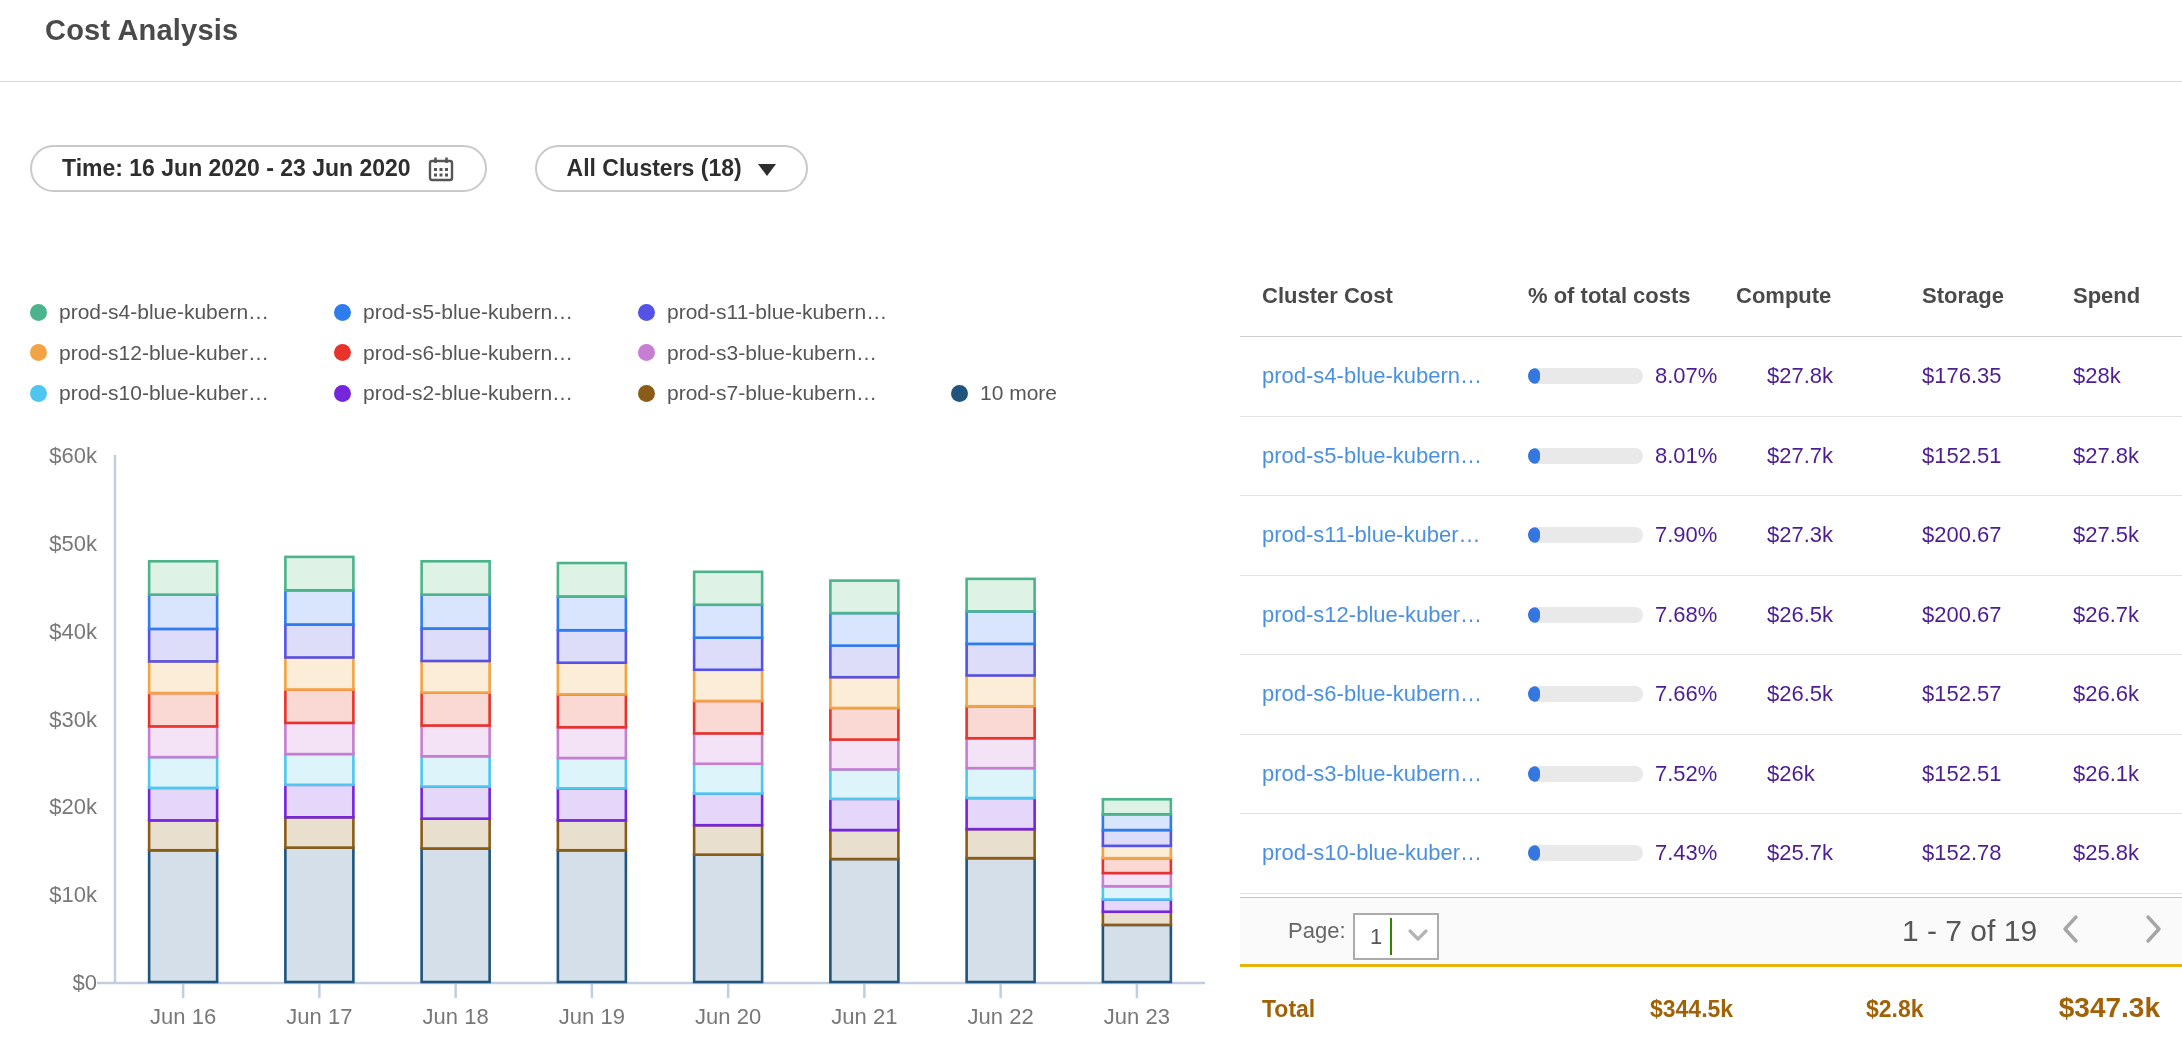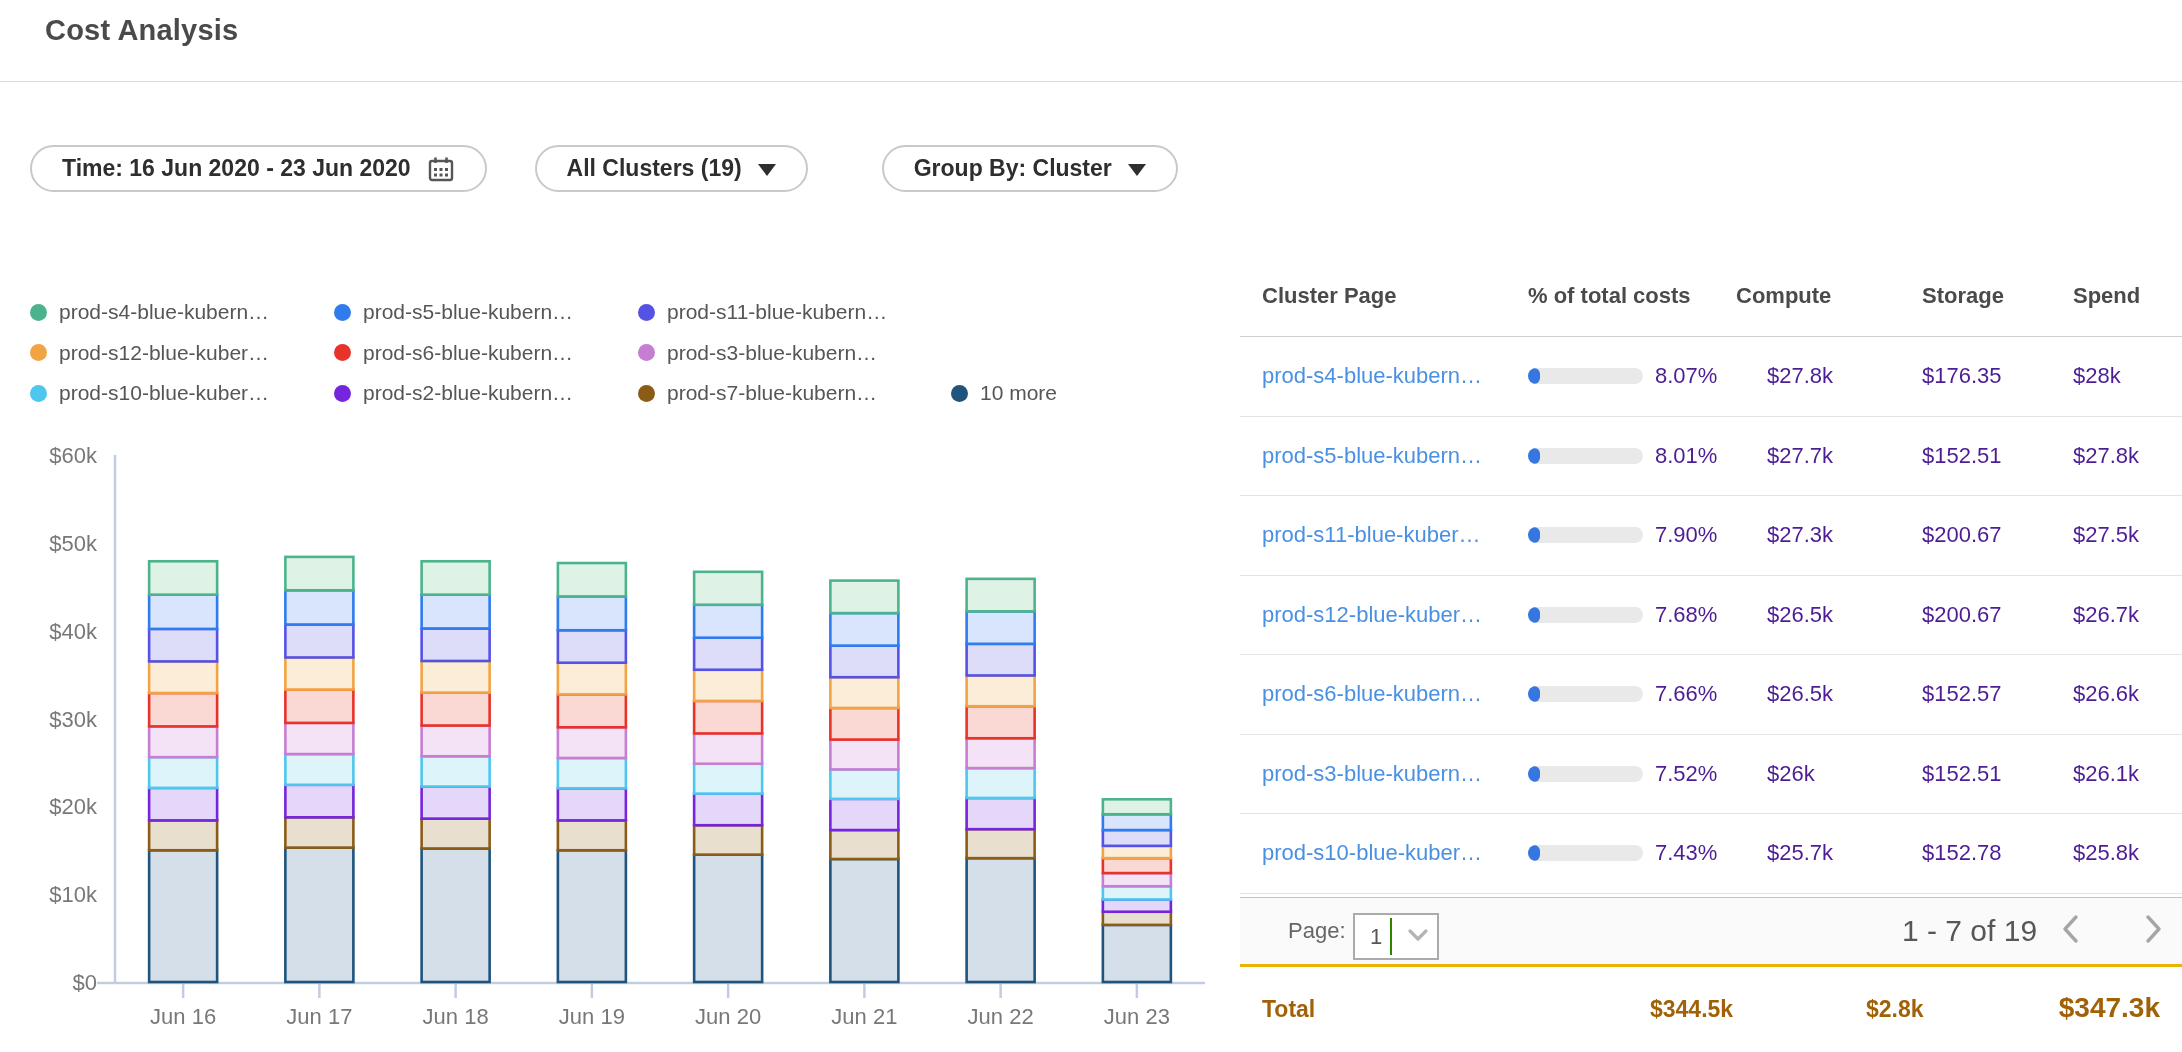--- a/index.html
+++ b/index.html
@@ -89,25 +89,21 @@
               <rect x="12.5" y="13" width="3" height="3"></rect>
               <rect x="18" y="13" width="3" height="3"></rect>
             <rect x="7" y="18.5" width="3" height="3"></rect>
               <rect x="12.5" y="18.5" width="3" height="3"></rect>
               <rect x="18" y="18.5" width="3" height="3"></rect>
           </g>
         </svg>
       </span>
     </div>
     <div class="pill">
-      <span>All Clusters (19)</span>
-      <span class="caret"></span>
-    </div>
-    <div class="pill">
-      <span>Group By: Cluster</span>
+      <span>All Clusters (18)</span>
       <span class="caret"></span>
     </div>
   </div>
 
   <div class="legend" id="legend">
       <div class="legend-item" style="grid-area: 1 / 1;">
         <span class="legend-dot" style="background: rgb(76, 180, 140);"></span>
         <span class="legend-label">prod-s4-blue-kubern…</span>
       </div>
       <div class="legend-item" style="grid-area: 1 / 2;">
@@ -253,21 +249,21 @@
         <rect x="1102.875" y="428.155" width="68" height="14.931666666666667" fill="#FAD8D4" stroke="#E8332A" stroke-width="2.6"></rect>
         <rect x="1102.875" y="415.85833333333335" width="68" height="12.296666666666665" fill="#FBEDD8" stroke="#F2A444" stroke-width="2.6"></rect>
         <rect x="1102.875" y="400.0483333333333" width="68" height="15.81" fill="#DDDCF9" stroke="#5552E6" stroke-width="2.6"></rect>
         <rect x="1102.875" y="384.23833333333334" width="68" height="15.81" fill="#D9E5FC" stroke="#2E7CEE" stroke-width="2.6"></rect>
         <rect x="1102.875" y="369.3066666666667" width="68" height="14.931666666666667" fill="#DEF2E6" stroke="#4CB48C" stroke-width="2.6"></rect>
       </svg>
   </div>
 
   <div class="table-panel">
     <div class="t-header">
-      <span class="hcell col-name">Cluster Page</span>
+      <span class="hcell col-name">Cluster Cost</span>
       <span class="hcell col-pct">% of total costs</span>
       <span class="hcell col-compute">Compute</span>
       <span class="hcell col-storage">Storage</span>
       <span class="hcell col-spend">Spend</span>
     </div>
 
     <div class="t-rows" id="table-rows">
         <div class="t-row">
           <span class="cell cell-name">prod-s4-blue-kubern…</span>
           <span class="cell cell-barwrap">

